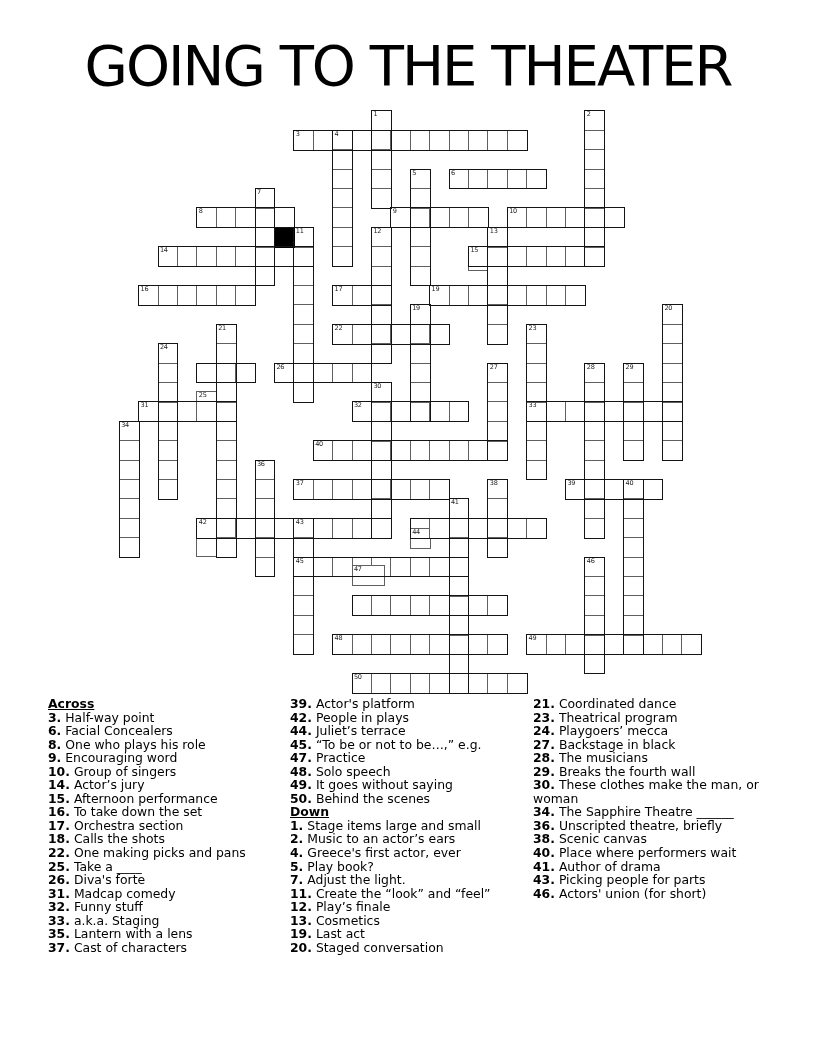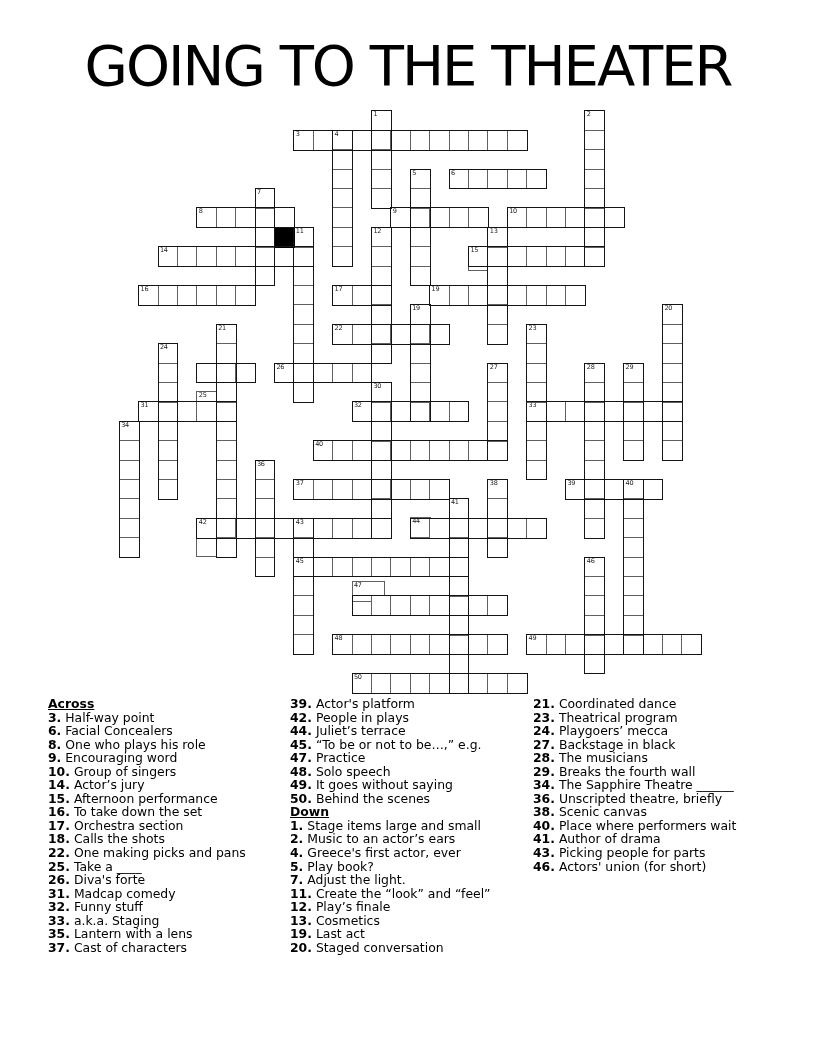--- a/index.html
+++ b/index.html
@@ -206,41 +206,41 @@
     <div class="cell" style="left: 235.1px; top: 517.7px; width: 20.9px; height: 20.9px;"></div>
     <div class="cell" style="left: 254.5px; top: 517.7px; width: 20.9px; height: 20.9px;"></div>
     <div class="cell" style="left: 273.9px; top: 517.7px; width: 20.9px; height: 20.9px;"></div>
     <div class="cell" style="left: 293.3px; top: 517.7px; width: 20.9px; height: 20.9px;">
       <span class="num">43</span>
     </div>
     <div class="cell" style="left: 312.7px; top: 517.7px; width: 20.9px; height: 20.9px;"></div>
     <div class="cell" style="left: 332.1px; top: 517.7px; width: 20.9px; height: 20.9px;"></div>
     <div class="cell" style="left: 351.5px; top: 517.7px; width: 20.9px; height: 20.9px;"></div>
     <div class="cell" style="left: 370.9px; top: 517.7px; width: 20.9px; height: 20.9px;"></div>
-    <div class="cell" style="left: 409.7px; top: 517px; width: 20.9px; height: 20.9px;">
+    <div class="cell" style="left: 409.7px; top: 528px; width: 20.9px; height: 20.9px;">
       <span class="num">44</span>
     </div>
     <div class="cell" style="left: 429.1px; top: 517.7px; width: 20.9px; height: 20.9px;"></div>
     <div class="cell" style="left: 448.5px; top: 517.7px; width: 20.9px; height: 20.9px;"></div>
     <div class="cell" style="left: 467.9px; top: 517.7px; width: 20.9px; height: 20.9px;"></div>
     <div class="cell" style="left: 487.3px; top: 517.7px; width: 20.9px; height: 20.9px;"></div>
     <div class="cell" style="left: 506.7px; top: 517.7px; width: 20.9px; height: 20.9px;"></div>
     <div class="cell" style="left: 526.1px; top: 517.7px; width: 20.9px; height: 20.9px;"></div>
     <div class="cell" style="left: 293.3px; top: 556.5px; width: 20.9px; height: 20.9px;">
       <span class="num">45</span>
     </div>
     <div class="cell" style="left: 312.7px; top: 556.5px; width: 20.9px; height: 20.9px;"></div>
     <div class="cell" style="left: 332.1px; top: 556.5px; width: 20.9px; height: 20.9px;"></div>
     <div class="cell" style="left: 351.5px; top: 556.5px; width: 20.9px; height: 20.9px;"></div>
     <div class="cell" style="left: 370.9px; top: 556.5px; width: 20.9px; height: 20.9px;"></div>
     <div class="cell" style="left: 390.3px; top: 556.5px; width: 20.9px; height: 20.9px;"></div>
     <div class="cell" style="left: 409.7px; top: 556.5px; width: 20.9px; height: 20.9px;"></div>
     <div class="cell" style="left: 429.1px; top: 556.5px; width: 20.9px; height: 20.9px;"></div>
     <div class="cell" style="left: 448.5px; top: 556.5px; width: 20.9px; height: 20.9px;"></div>
-    <div class="cell" style="left: 351.5px; top: 581px; width: 33px; height: 20.9px;">
+    <div class="cell" style="left: 351.5px; top: 565px; width: 33px; height: 20.9px;">
       <span class="num">47</span>
     </div>
     <div class="cell" style="left: 370.9px; top: 595.3px; width: 20.9px; height: 20.9px;"></div>
     <div class="cell" style="left: 390.3px; top: 595.3px; width: 20.9px; height: 20.9px;"></div>
     <div class="cell" style="left: 409.7px; top: 595.3px; width: 20.9px; height: 20.9px;"></div>
     <div class="cell" style="left: 429.1px; top: 595.3px; width: 20.9px; height: 20.9px;"></div>
     <div class="cell" style="left: 448.5px; top: 595.3px; width: 20.9px; height: 20.9px;"></div>
     <div class="cell" style="left: 467.9px; top: 595.3px; width: 20.9px; height: 20.9px;"></div>
     <div class="cell" style="left: 487.3px; top: 595.3px; width: 20.9px; height: 20.9px;"></div>
     <div class="cell" style="left: 332.1px; top: 634.1px; width: 20.9px; height: 20.9px;">
@@ -543,20 +543,21 @@
     <div class="clue"><b>19.</b> Last act</div>
     <div class="clue"><b>20.</b> Staged conversation</div>
   </div>
 <div class="clue-col" id="col-right" style="left:533px;width:252px;">
     <div class="clue"><b>21.</b> Coordinated dance</div>
     <div class="clue"><b>23.</b> Theatrical program</div>
     <div class="clue"><b>24.</b> Playgoers’ mecca</div>
     <div class="clue"><b>27.</b> Backstage in black</div>
     <div class="clue"><b>28.</b> The musicians</div>
     <div class="clue"><b>29.</b> Breaks the fourth wall</div>
+    <div class="clue"><b>30.</b> These clothes make the man, or woman</div>
     <div class="clue"><b>34.</b> The Sapphire Theatre ______</div>
     <div class="clue"><b>36.</b> Unscripted theatre, briefly</div>
     <div class="clue"><b>38.</b> Scenic canvas</div>
     <div class="clue"><b>40.</b> Place where performers wait</div>
     <div class="clue"><b>41.</b> Author of drama</div>
     <div class="clue"><b>43.</b> Picking people for parts</div>
     <div class="clue"><b>46.</b> Actors' union (for short)</div>
   </div>
 
 </body></html>

